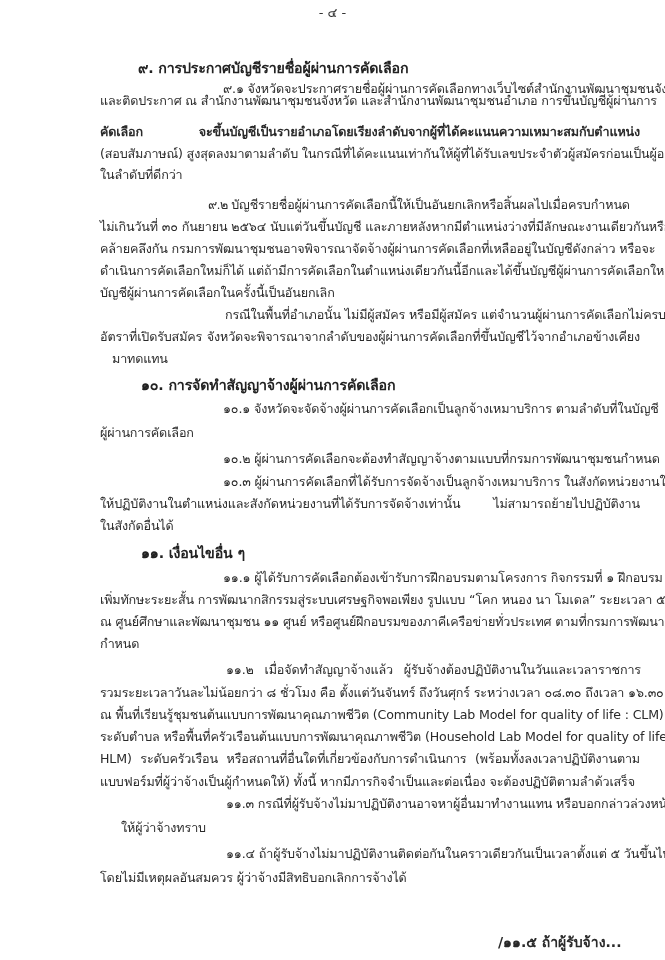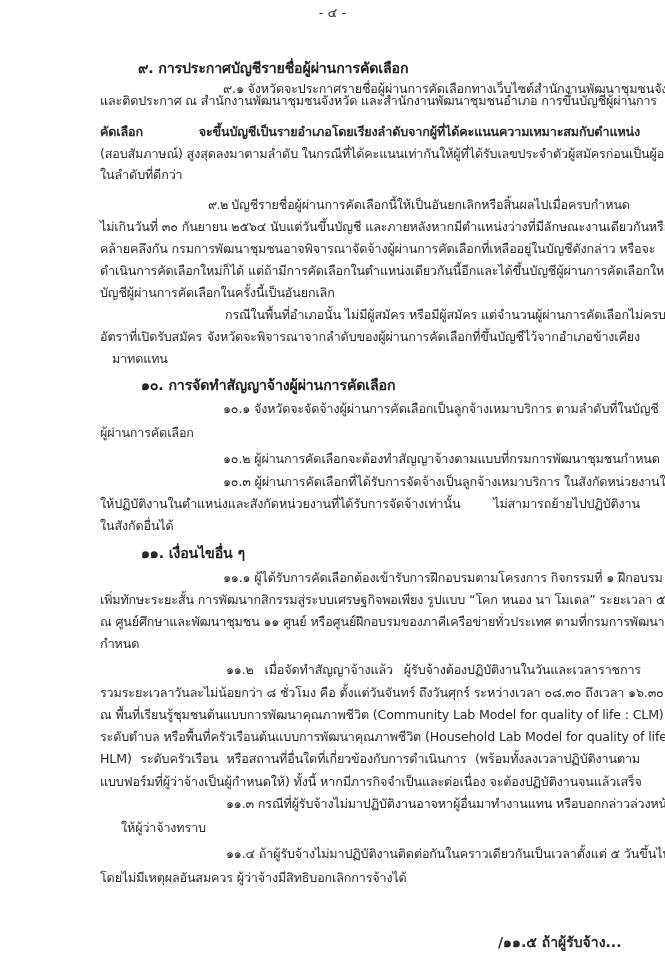--- a/index.html
+++ b/index.html
@@ -55,21 +55,21 @@
   <div class="line" style="left:223px; top:570px; width:418px; text-align:justify; text-align-last:justify;">๑๑.๑ ผู้ได้รับการคัดเลือกต้องเข้ารับการฝึกอบรมตามโครงการ กิจกรรมที่ ๑ ฝึกอบรม</div>
   <div class="line justify" style="left:100px; top:592px;">เพิ่มทักษะระยะสั้น การพัฒนากสิกรรมสู่ระบบเศรษฐกิจพอเพียง รูปแบบ “โคก หนอง นา โมเดล” ระยะเวลา ๕ วัน</div>
   <div class="line justify" style="left:100px; top:614px;">ณ ศูนย์ศึกษาและพัฒนาชุมชน ๑๑ ศูนย์ หรือศูนย์ฝึกอบรมของภาคีเครือข่ายทั่วประเทศ ตามที่กรมการพัฒนาชุมชน</div>
   <div class="line" style="left:100px; top:636px;">กำหนด</div>
 
   <div class="line" style="left:226px; top:662px; width:415px; text-align:justify; text-align-last:justify;">๑๑.๒ เมื่อจัดทำสัญญาจ้างแล้ว ผู้รับจ้างต้องปฏิบัติงานในวันและเวลาราชการ</div>
   <div class="line justify" style="left:100px; top:685px;">รวมระยะเวลาวันละไม่น้อยกว่า ๘ ชั่วโมง คือ ตั้งแต่วันจันทร์ ถึงวันศุกร์ ระหว่างเวลา ๐๘.๓๐ ถึงเวลา ๑๖.๓๐ น.</div>
   <div class="line justify" style="left:100px; top:707px;">ณ พื้นที่เรียนรู้ชุมชนต้นแบบการพัฒนาคุณภาพชีวิต (Community Lab Model for quality of life : CLM)</div>
   <div class="line justify" style="left:100px; top:729px;">ระดับตำบล หรือพื้นที่ครัวเรือนต้นแบบการพัฒนาคุณภาพชีวิต (Household Lab Model for quality of life :</div>
   <div class="line justify" style="left:100px; top:751px;">HLM) ระดับครัวเรือน หรือสถานที่อื่นใดที่เกี่ยวข้องกับการดำเนินการ (พร้อมทั้งลงเวลาปฏิบัติงานตาม</div>
-  <div class="line" style="left:100px; top:774px;">แบบฟอร์มที่ผู้ว่าจ้างเป็นผู้กำหนดให้) ทั้งนี้ หากมีภารกิจจำเป็นและต่อเนื่อง จะต้องปฏิบัติงานจนแล้วเสร็จ</div>
+  <div class="line" style="left:100px; top:774px;">แบบฟอร์มที่ผู้ว่าจ้างเป็นผู้กำหนดให้) ทั้งนี้ หากมีภารกิจจำเป็นและต่อเนื่อง จะต้องปฏิบัติตามลำด้วเสร็จ</div>
 
   <div class="line" style="left:226px; top:796px; width:415px; text-align:justify; text-align-last:justify;">๑๑.๓ กรณีที่ผู้รับจ้างไม่มาปฏิบัติงานอาจหาผู้อื่นมาทำงานแทน หรือบอกกล่าวล่วงหน้า</div>
   <div class="line" style="left:100px; top:820px;margin-left:21px;">ให้ผู้ว่าจ้างทราบ</div>
 
   <div class="line" style="left:226px; top:846px; width:415px; text-align:justify; text-align-last:justify;">๑๑.๔ ถ้าผู้รับจ้างไม่มาปฏิบัติงานติดต่อกันในคราวเดียวกันเป็นเวลาตั้งแต่ ๕ วันขึ้นไป</div>
   <div class="line" style="left:100px; top:870px;">โดยไม่มีเหตุผลอันสมควร ผู้ว่าจ้างมีสิทธิบอกเลิกการจ้างได้</div>
 
   <div class="footer">/๑๑.๕ ถ้าผู้รับจ้าง...</div>
 </div>
 

